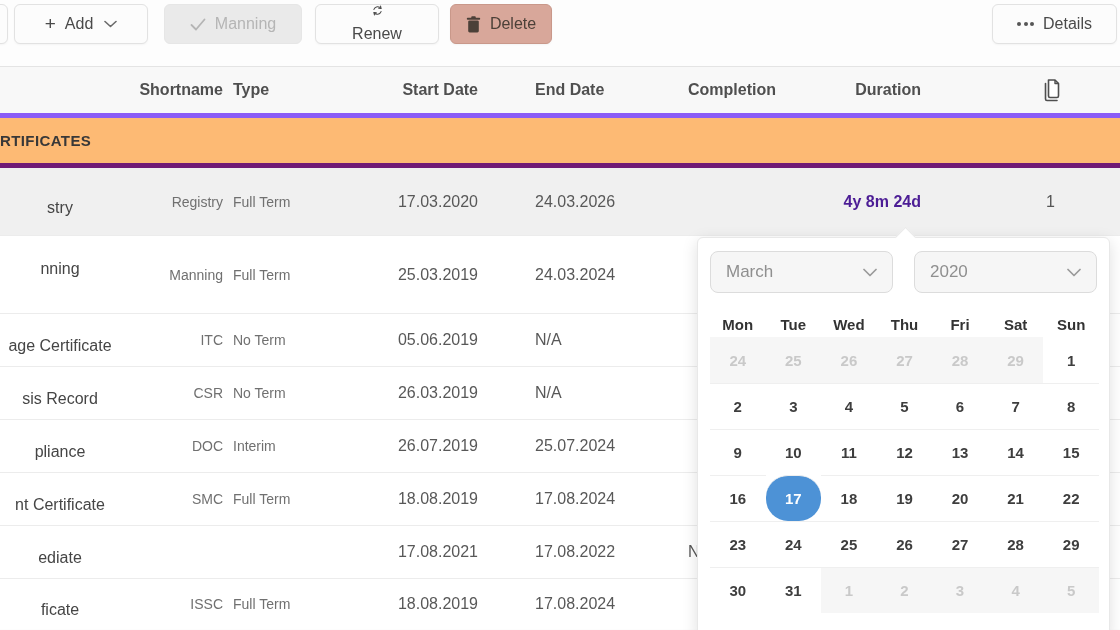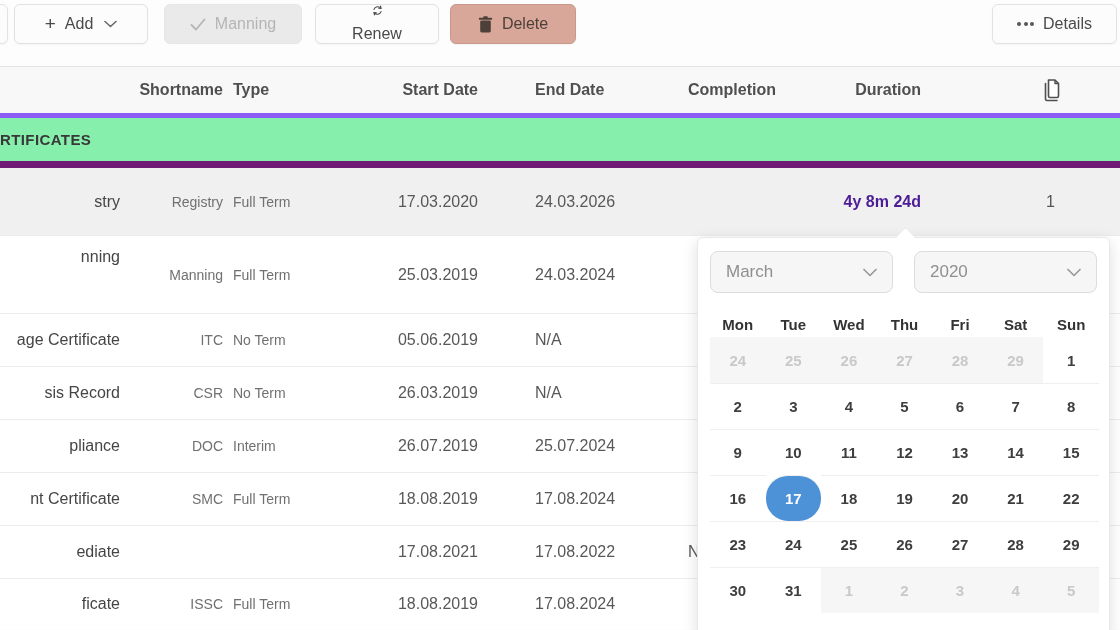--- a/index.html
+++ b/index.html
@@ -38,21 +38,21 @@
   }
   .btn-stub { width:38px; margin-left:-30px; }
   .btn-add { width:134px; margin-left:6px; }
   .btn-confirm {
     width:138px; margin-left:16px;
     background:#eaeaea; border-color:#e6e6e6;
     color:#b5b5b5; box-shadow:none; cursor:default;
   }
   .btn-renew { width:124px; margin-left:13px;flex-direction:column; }
   .btn-delete {
-    width:126px; margin-left:11px;
+    width:102px; margin-left:11px;
     background:#d8a79a; border-color:#c9988a;
     color:#4c4038;
   }
   .btn-details { width:125px; margin-left:auto; margin-right:3px; }
   .plus-glyph { font-size:19px; font-weight:400; line-height:1; margin-top:-2px; }
   .chev { margin-left:2px; }
   .dots { display:inline-flex; gap:2.5px; align-items:center; }
   .dots i { width:4px; height:4px; border-radius:50%; background:#565656; display:block; }
   
   .grid-row {
@@ -63,38 +63,38 @@
   }
   .thead {
     height:52px;
     background:#f8f8f8;
     border-top:1px solid #e4e4e4;
     border-bottom:5px solid #8b5cf6;
     font-weight:700;
     font-size:16px;
     color:#4f4f4f;
   }
-  .c1 { padding-left:0; text-align:right; }
+  .c1 { padding-left:0; text-align:center;margin-top:12px; }
   .c2 { text-align:right; }
   .c3 { padding-left:10px; text-align:left; }
   .c4 { text-align:right; }
   .c5 { padding-left:57px; text-align:left; }
   .c6 { padding-left:3px; text-align:left; overflow:hidden; }
   .c7 { text-align:right; }
   .c8 { padding-left:60px; text-align:center; }
   .section-row {
     height:50px;
     display:flex;
     align-items:center;
     font-size:15px;
     font-weight:700;
     letter-spacing:0.4px;
     color:#383838;
-    border-bottom:7px solid #701a75;
-    background:#86efac;
+    border-bottom:5px solid #701a75;
+    background:#fdba74;
   }
   .row { background:#fff; border-bottom:1px solid #ececec; font-size:16px; color:#585858; cursor:pointer; }
   .row.selected { background:#f0f0f0; }
   #rows .row:nth-child(1) { height:68px; }
   #rows .row:nth-child(2) { height:78px; }
   #rows .row:nth-child(2) .c1 { align-self:start; padding-top:12px; }
   #rows .row:nth-child(n+3) { height:53px; }
   #rows .row:nth-child(8) { height:50px; border-bottom:none; }
   .cell-name { font-size:16px; color:#454545; }
   .cell-short, .cell-type { font-size:14px; color:#707070; }

